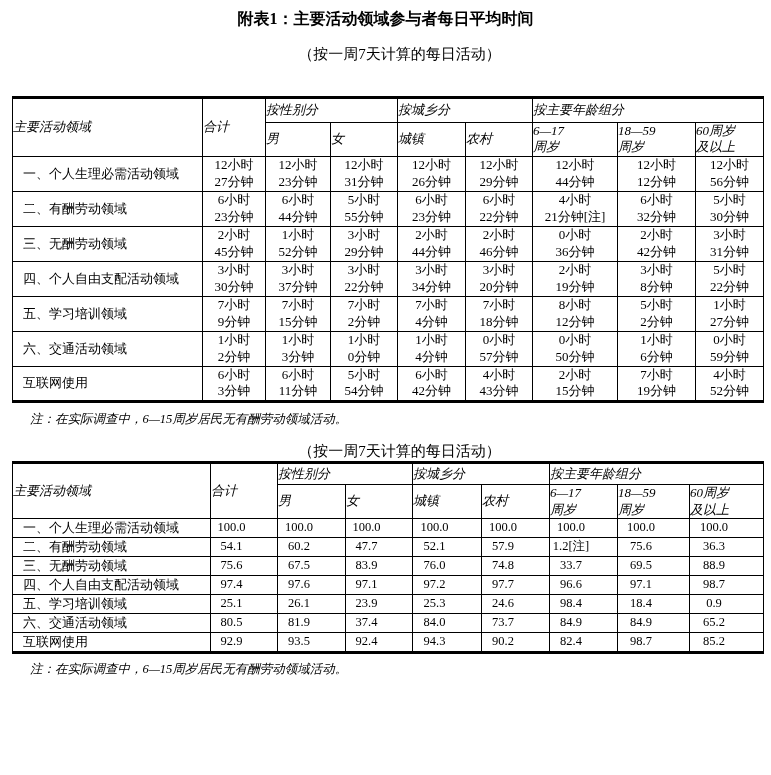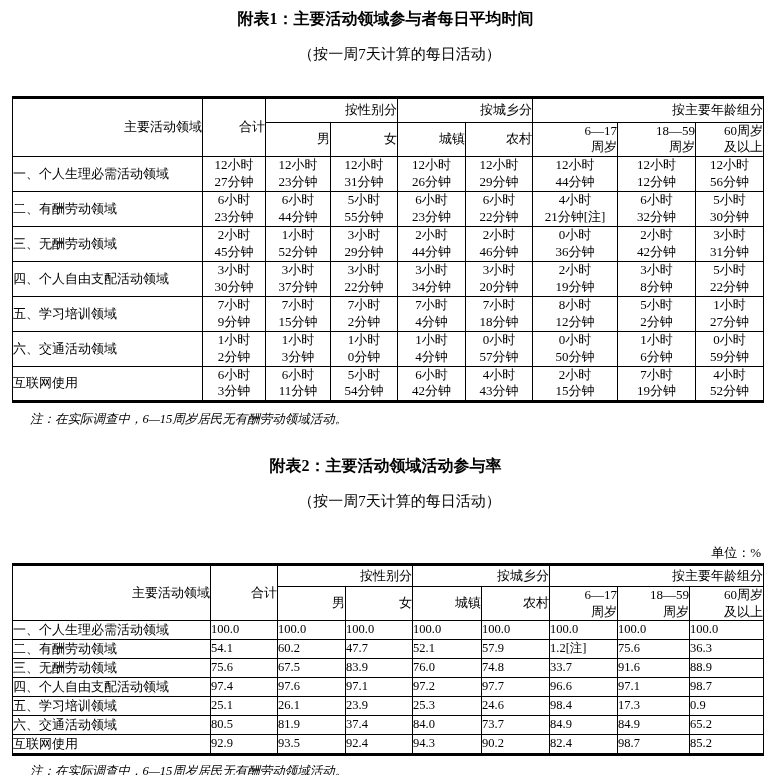--- a/index.html
+++ b/index.html
@@ -57,24 +57,25 @@
   }
   #table1 { margin-top: 32px; }
   #table1 thead tr.group-row { height: 25px; }
   #table1 thead tr.sub-row { height: 33px; }
   #table1 tbody tr { height: 35px; }
   #table1 td.val { text-align: center; line-height: 1.3; }
   #table2 { margin-top: 0px; }
   #table2 thead tr.group-row { height: 22px; }
   #table2 thead tr.sub-row { height: 33px; }
   #table2 tbody tr { height: 19px; }
-  #table2 td.val { text-align: left; padding-right: 25px; font-size: 12.5px; }
-  th { text-align: right; line-height: 1.25; }
+  #table2 td.val { text-align: center; padding-right: 25px; font-size: 12.5px; }
+  th { text-align: left; line-height: 1.25; font-style: italic; }
   td.lbl {
     text-align: left;
+    padding-left: 10px;
     font-size: 13px;
   }
   .footnote {
     margin: 8px 16px 0 30px;
     font-size: 12.5px;
     font-style: italic;
     line-height: 16px;
   }
   .footnote-2 { margin-top: 7px; }
   .title-2 { margin-top: 28px; }
@@ -252,23 +253,21 @@
     <td class="val">7小时
 19分钟</td>
     <td class="val">4小时
 52分钟</td>
   </tr>
       </tbody>
   </table>
 
   <p class="footnote">注：在实际调查中，6—15周岁居民无有酬劳动领域活动。</p>
 
-  <h1 class="table-title title-2">附表2：主要活动领域活动参与率</h1>
   <p class="table-subtitle">（按一周7天计算的每日活动）</p>
-  <p class="unit-label">单位：%</p>
 
   <table id="table2">
     <colgroup>
       <col style="width:198px">
         <col style="width:67px">
         <col style="width:68px">
       <col style="width:67px">
         <col style="width:69px">
         <col style="width:68px">
       <col style="width:68px">
@@ -320,21 +319,21 @@
     <td class="val">36.3</td>
   </tr>
         <tr>
     <td class="lbl">三、无酬劳动领域</td>
     <td class="val">75.6</td>
     <td class="val">67.5</td>
     <td class="val">83.9</td>
     <td class="val">76.0</td>
     <td class="val">74.8</td>
     <td class="val">33.7</td>
-    <td class="val">91.6</td>
+    <td class="val">69.5</td>
     <td class="val">88.9</td>
   </tr>
         <tr>
     <td class="lbl">四、个人自由支配活动领域</td>
     <td class="val">97.4</td>
     <td class="val">97.6</td>
     <td class="val">97.1</td>
     <td class="val">97.2</td>
     <td class="val">97.7</td>
     <td class="val">96.6</td>
@@ -342,21 +341,21 @@
     <td class="val">98.7</td>
   </tr>
         <tr>
     <td class="lbl">五、学习培训领域</td>
     <td class="val">25.1</td>
     <td class="val">26.1</td>
     <td class="val">23.9</td>
     <td class="val">25.3</td>
     <td class="val">24.6</td>
     <td class="val">98.4</td>
-    <td class="val">17.3</td>
+    <td class="val">18.4</td>
     <td class="val">0.9</td>
   </tr>
         <tr>
     <td class="lbl">六、交通活动领域</td>
     <td class="val">80.5</td>
     <td class="val">81.9</td>
     <td class="val">37.4</td>
     <td class="val">84.0</td>
     <td class="val">73.7</td>
     <td class="val">84.9</td>

